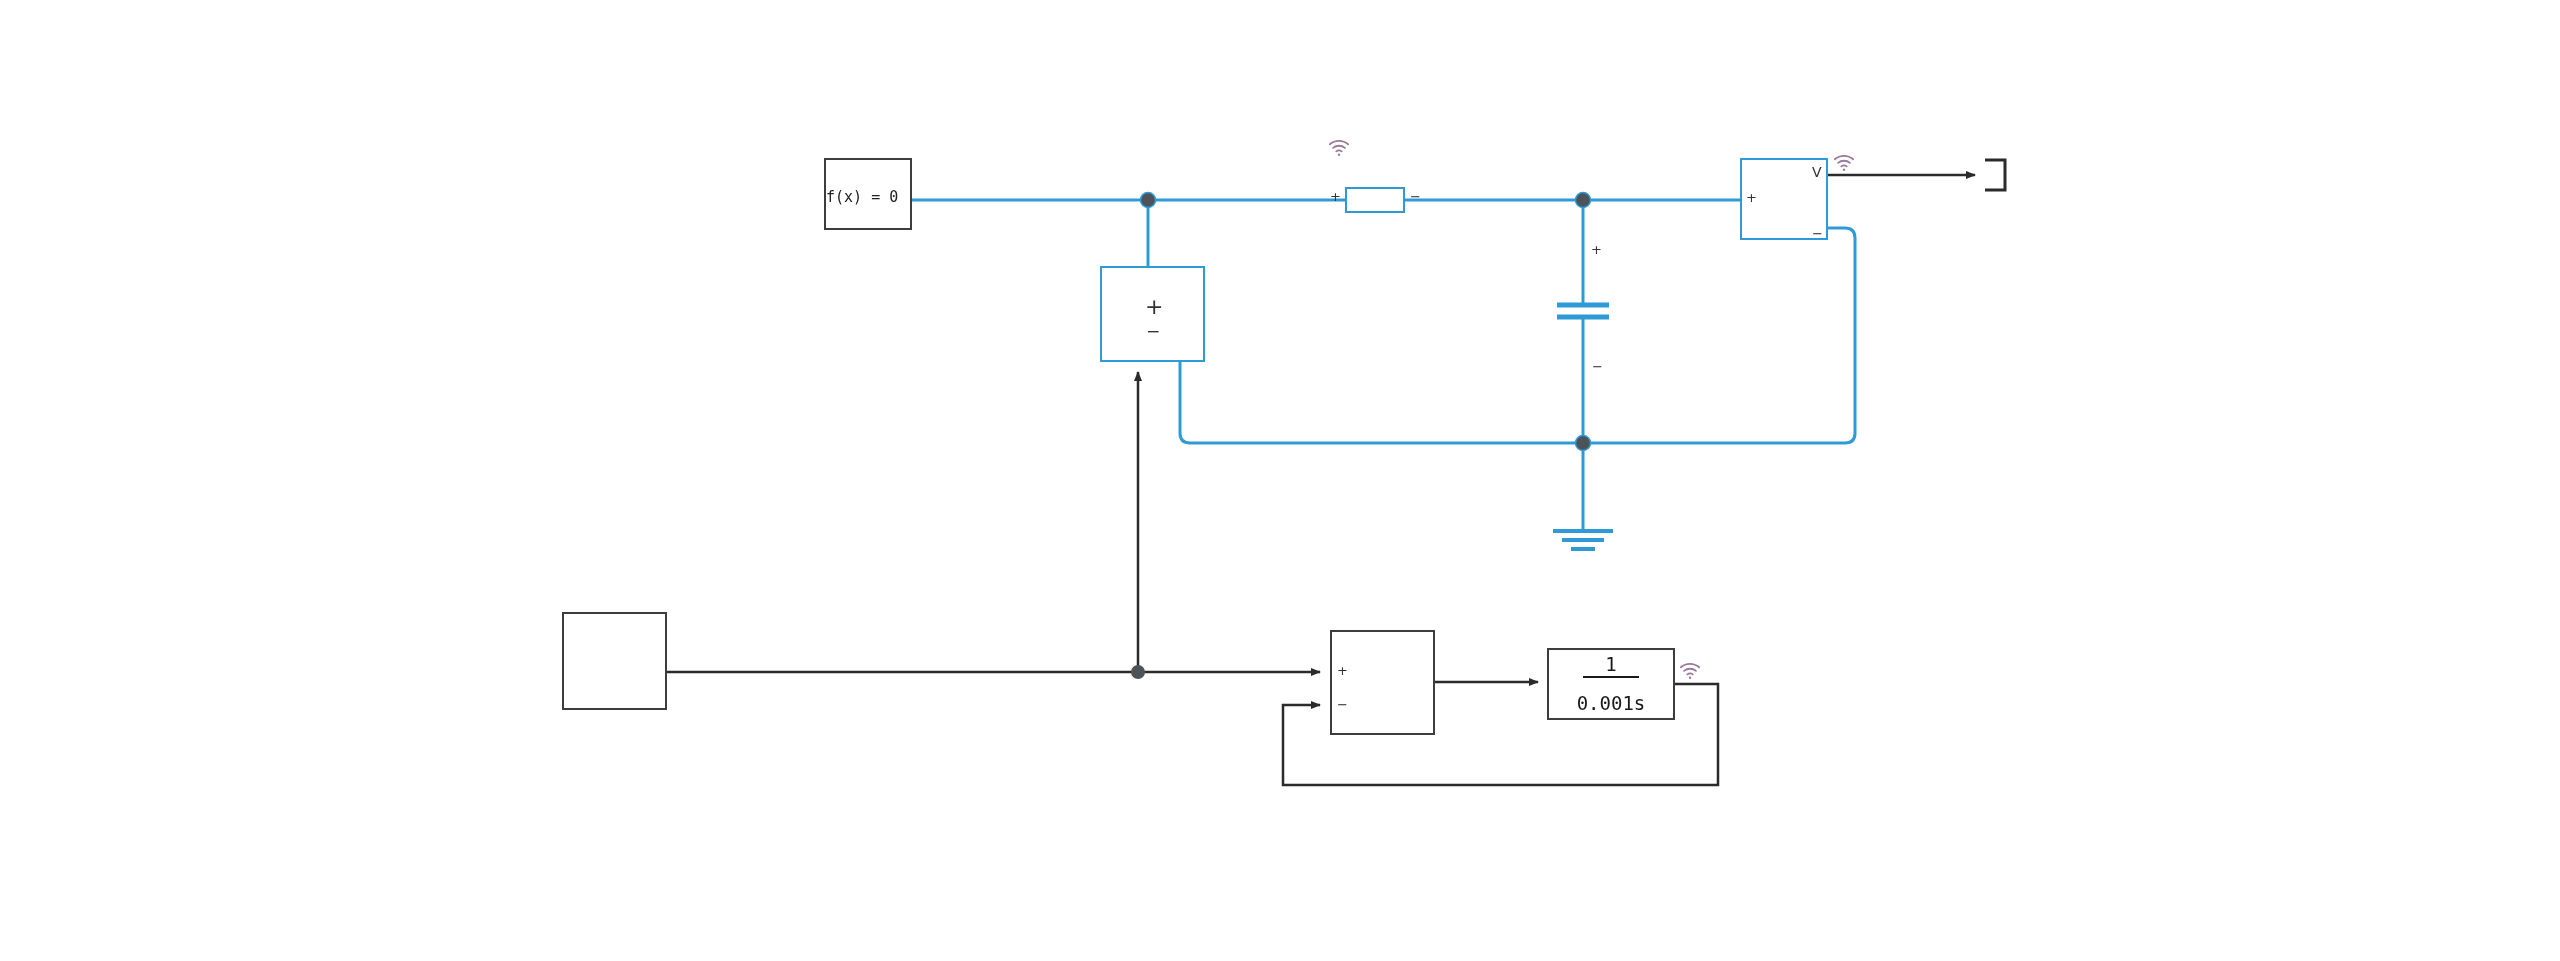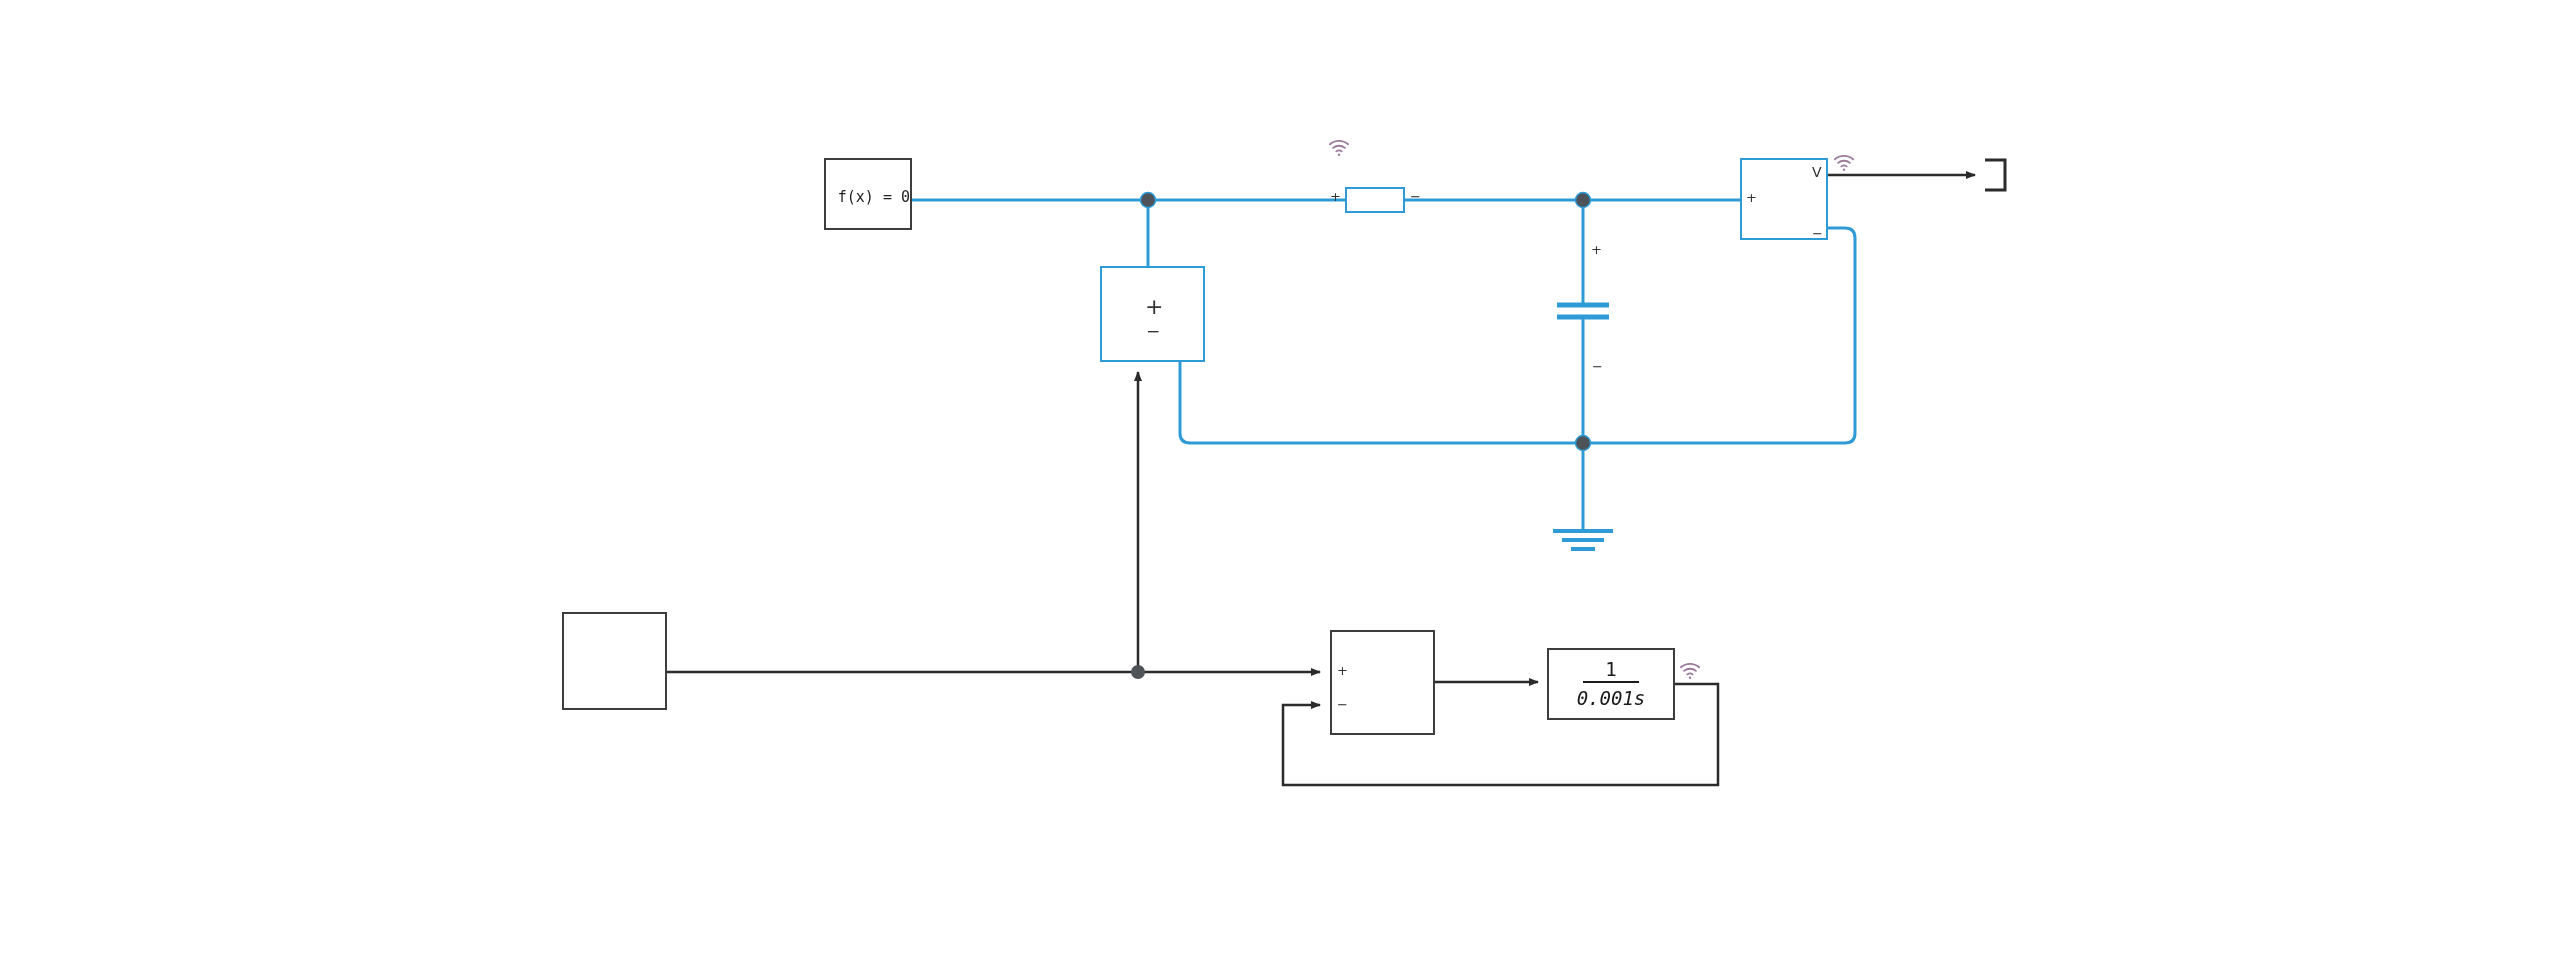--- a/index.html
+++ b/index.html
@@ -34,21 +34,21 @@
   }
   .blk-black {
     border: 2px solid #3d3d3d;
   }
   .blk-blue {
     border: 2px solid #2e9bd6;
   }
   .blk-label {
     position: absolute;
     left: 0; right: 0;
-    text-align: right;
+    text-align: left;
     color: #222222;
     font-family: "DejaVu Sans Mono", "Liberation Mono", monospace;
     white-space: nowrap;
   }
   .port-label {
     position: absolute;
     color: #333333;
     font-family: "DejaVu Sans", "Liberation Sans", sans-serif;
     line-height: 1;
     user-select: none;
@@ -77,22 +77,21 @@
     display: block;
     height: 2px;
     background: #1a1a1a;
     margin: 0 auto;
     width: 56px;
   }
   .tf-den {
     display: block;
     font-size: 19px;
     line-height: 22px;
-    padding-top: 4px;
-    font-style: italic;
+    padding-top: 14px;
   }
 </style>
 </head>
 <body>
 
 <div id="canvas">
 
   <svg id="wires" viewBox="0 0 2560 961">
     <defs>
       <marker id="arrB" markerWidth="10" markerHeight="8" refX="9" refY="4" orient="auto" markerUnits="userSpaceOnUse">

